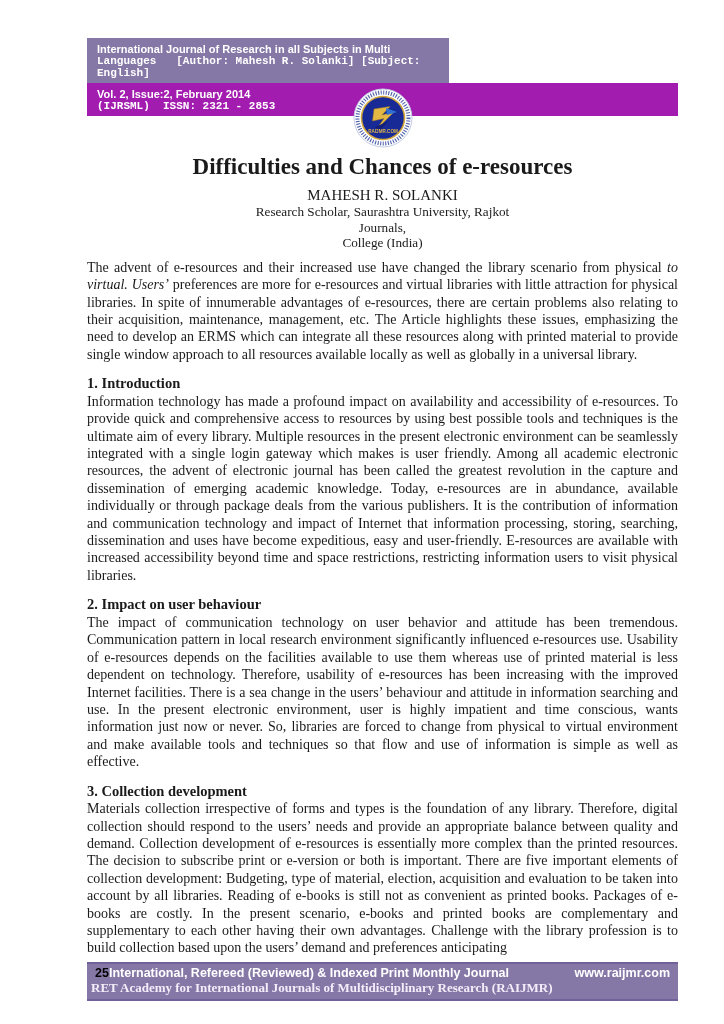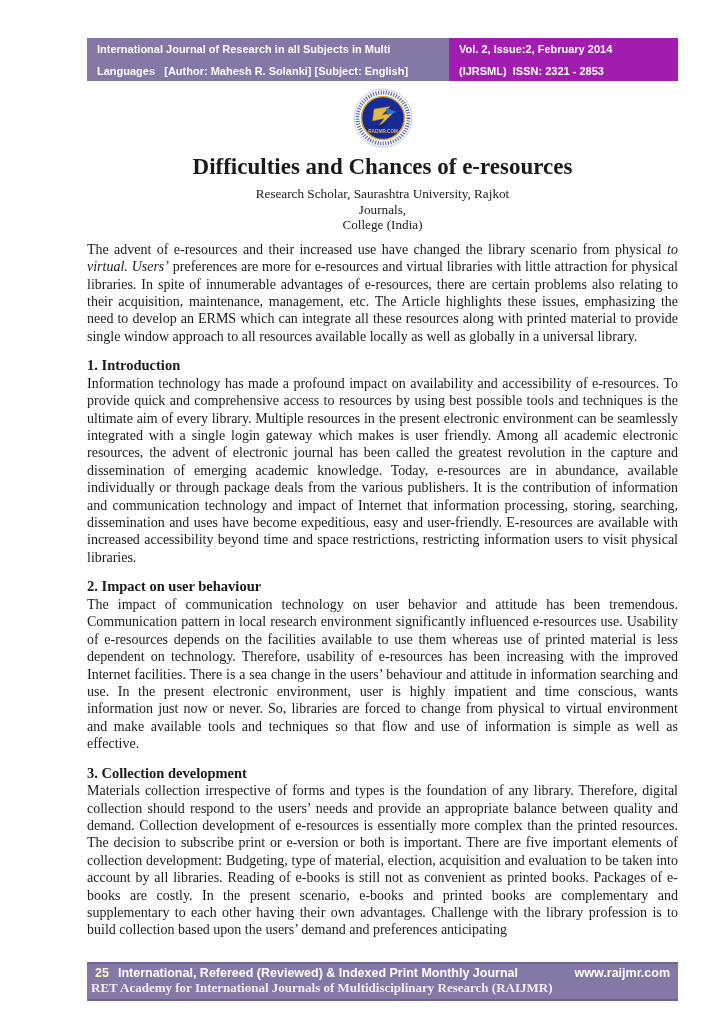--- a/index.html
+++ b/index.html
@@ -5,47 +5,47 @@
   * { margin:0; padding:0; box-sizing:border-box; }
   html,body { background:#ffffff; }
   .page {
     position:relative; width:724px; height:1024px; background:#ffffff;
     font-family:"Liberation Serif", serif; color:#1a1a1a; overflow:hidden;
   }
   .content-col { position:absolute; left:87px; top:0; width:591px; }
 
   
   .header { display:flex; margin-top:38px; height:43px;
-    font-family:"Liberation Sans", sans-serif; font-weight:bold; font-size:11px; }
+    font-family:"Liberation Sans", sans-serif; font-weight:bold; font-size:11px;flex-direction:column; }
   .header-left { width:362px; background:#8577A6; color:#ffffff; padding:5px 10px 4px 10px;
     display:flex; flex-direction:column; justify-content:space-between; }
   .header-right { flex:1; background:#a21caf; color:#ffffff; padding:5px 10px 4px 10px;
     display:flex; flex-direction:column; justify-content:space-between; text-align:left; }
-  .prewrap { white-space:pre-wrap; }
+  .prewrap { white-space:pre-wrap;font-family:Liberation Mono, monospace; }
 
   
   .logo-row { text-align:center; margin-top:6px; height:62px; }
 
   
   .title { font-size:23px; font-weight:bold; text-align:center; margin-top:5px; }
   .author-block { text-align:center; margin-top:6px; line-height:15.6px; font-size:13.2px; }
   .author-name { font-size:15px; line-height:18px; }
 
   
   .sec { margin-top:12px; }
   .sec-heading { font-size:14.5px; font-weight:bold; line-height:17.6px; }
   .body-p { font-size:14px; line-height:17.4px; text-align:justify; }
   .abstract-wrap { margin-top:8px; }
 
   
   .footer { position:absolute; left:87px; width:591px; top:962px; background:#8577A6;
     border-top:2px solid #70619A; border-bottom:2px solid #70619A; z-index:5; }
   .footer-line1 { display:flex; align-items:center; padding:2px 8px 0 8px;
     font-family:"Liberation Sans", sans-serif; font-weight:bold; font-size:12.5px; color:#ffffff; }
-  .footer-pageno { color:#fef9c3; margin-right:9px; }
+  .footer-pageno { color:#000000; }
   .footer-label { flex:1; }
   .footer-site { }
   .footer-line2 { font-family:"Liberation Serif", serif; font-weight:bold; font-size:13px;
     color:#f3eef9; text-align:left; padding:0 4px 3px 4px; }
 </style>
 </head>
 <body>
 
 <div class="page">
   <div class="content-col">
@@ -68,20 +68,21 @@
         <circle cx="30" cy="31" r="21.5" fill="#182a96" stroke="#d2a73e" stroke-width="1.6"></circle>
         <path d="M21 22 L37 19.5 L29 28 L41 25 L23 43 L31 31.5 L19.5 34 Z" fill="#e3b844" stroke="#9a7b1f" stroke-width="0.5"></path>
         <path d="M33 21 L44 25 L34 28 Z" fill="#2f6fd6"></path>
         <path d="M22 40 L36 34 L26 44 Z" fill="#13207a"></path>
         <text x="30" y="45.5" font-size="4.6" font-family="Liberation Sans, sans-serif" font-weight="bold" fill="#e0b54a" text-anchor="middle">RAIJMR.COM</text>
       </svg>
     </div>
 
     <h1 class="title">Difficulties and Chances of e-resources</h1>
     <div class="author-block">
+      <div class="author-name">MAHESH R. SOLANKI</div>
       <div>Research Scholar, Saurashtra University, Rajkot</div>
       <div>Journals,</div>
       <div>College (India)</div>
     </div>
 
     <div class="abstract-wrap">
       <p class="body-p"><span>The advent of e-resources and their increased use have changed the library scenario from physical </span><i>to virtual. Users’</i><span> preferences are more for e-resources and virtual libraries with little attraction for physical libraries. In spite of innumerable advantages of e-resources, there are certain problems also relating to their acquisition, maintenance, management, etc. The Article highlights these issues, emphasizing the need to develop an ERMS which can integrate all these resources along with printed material to provide single window approach to all resources available locally as well as globally in a universal library.</span></p>
     </div>
 
     <div class="sec">

